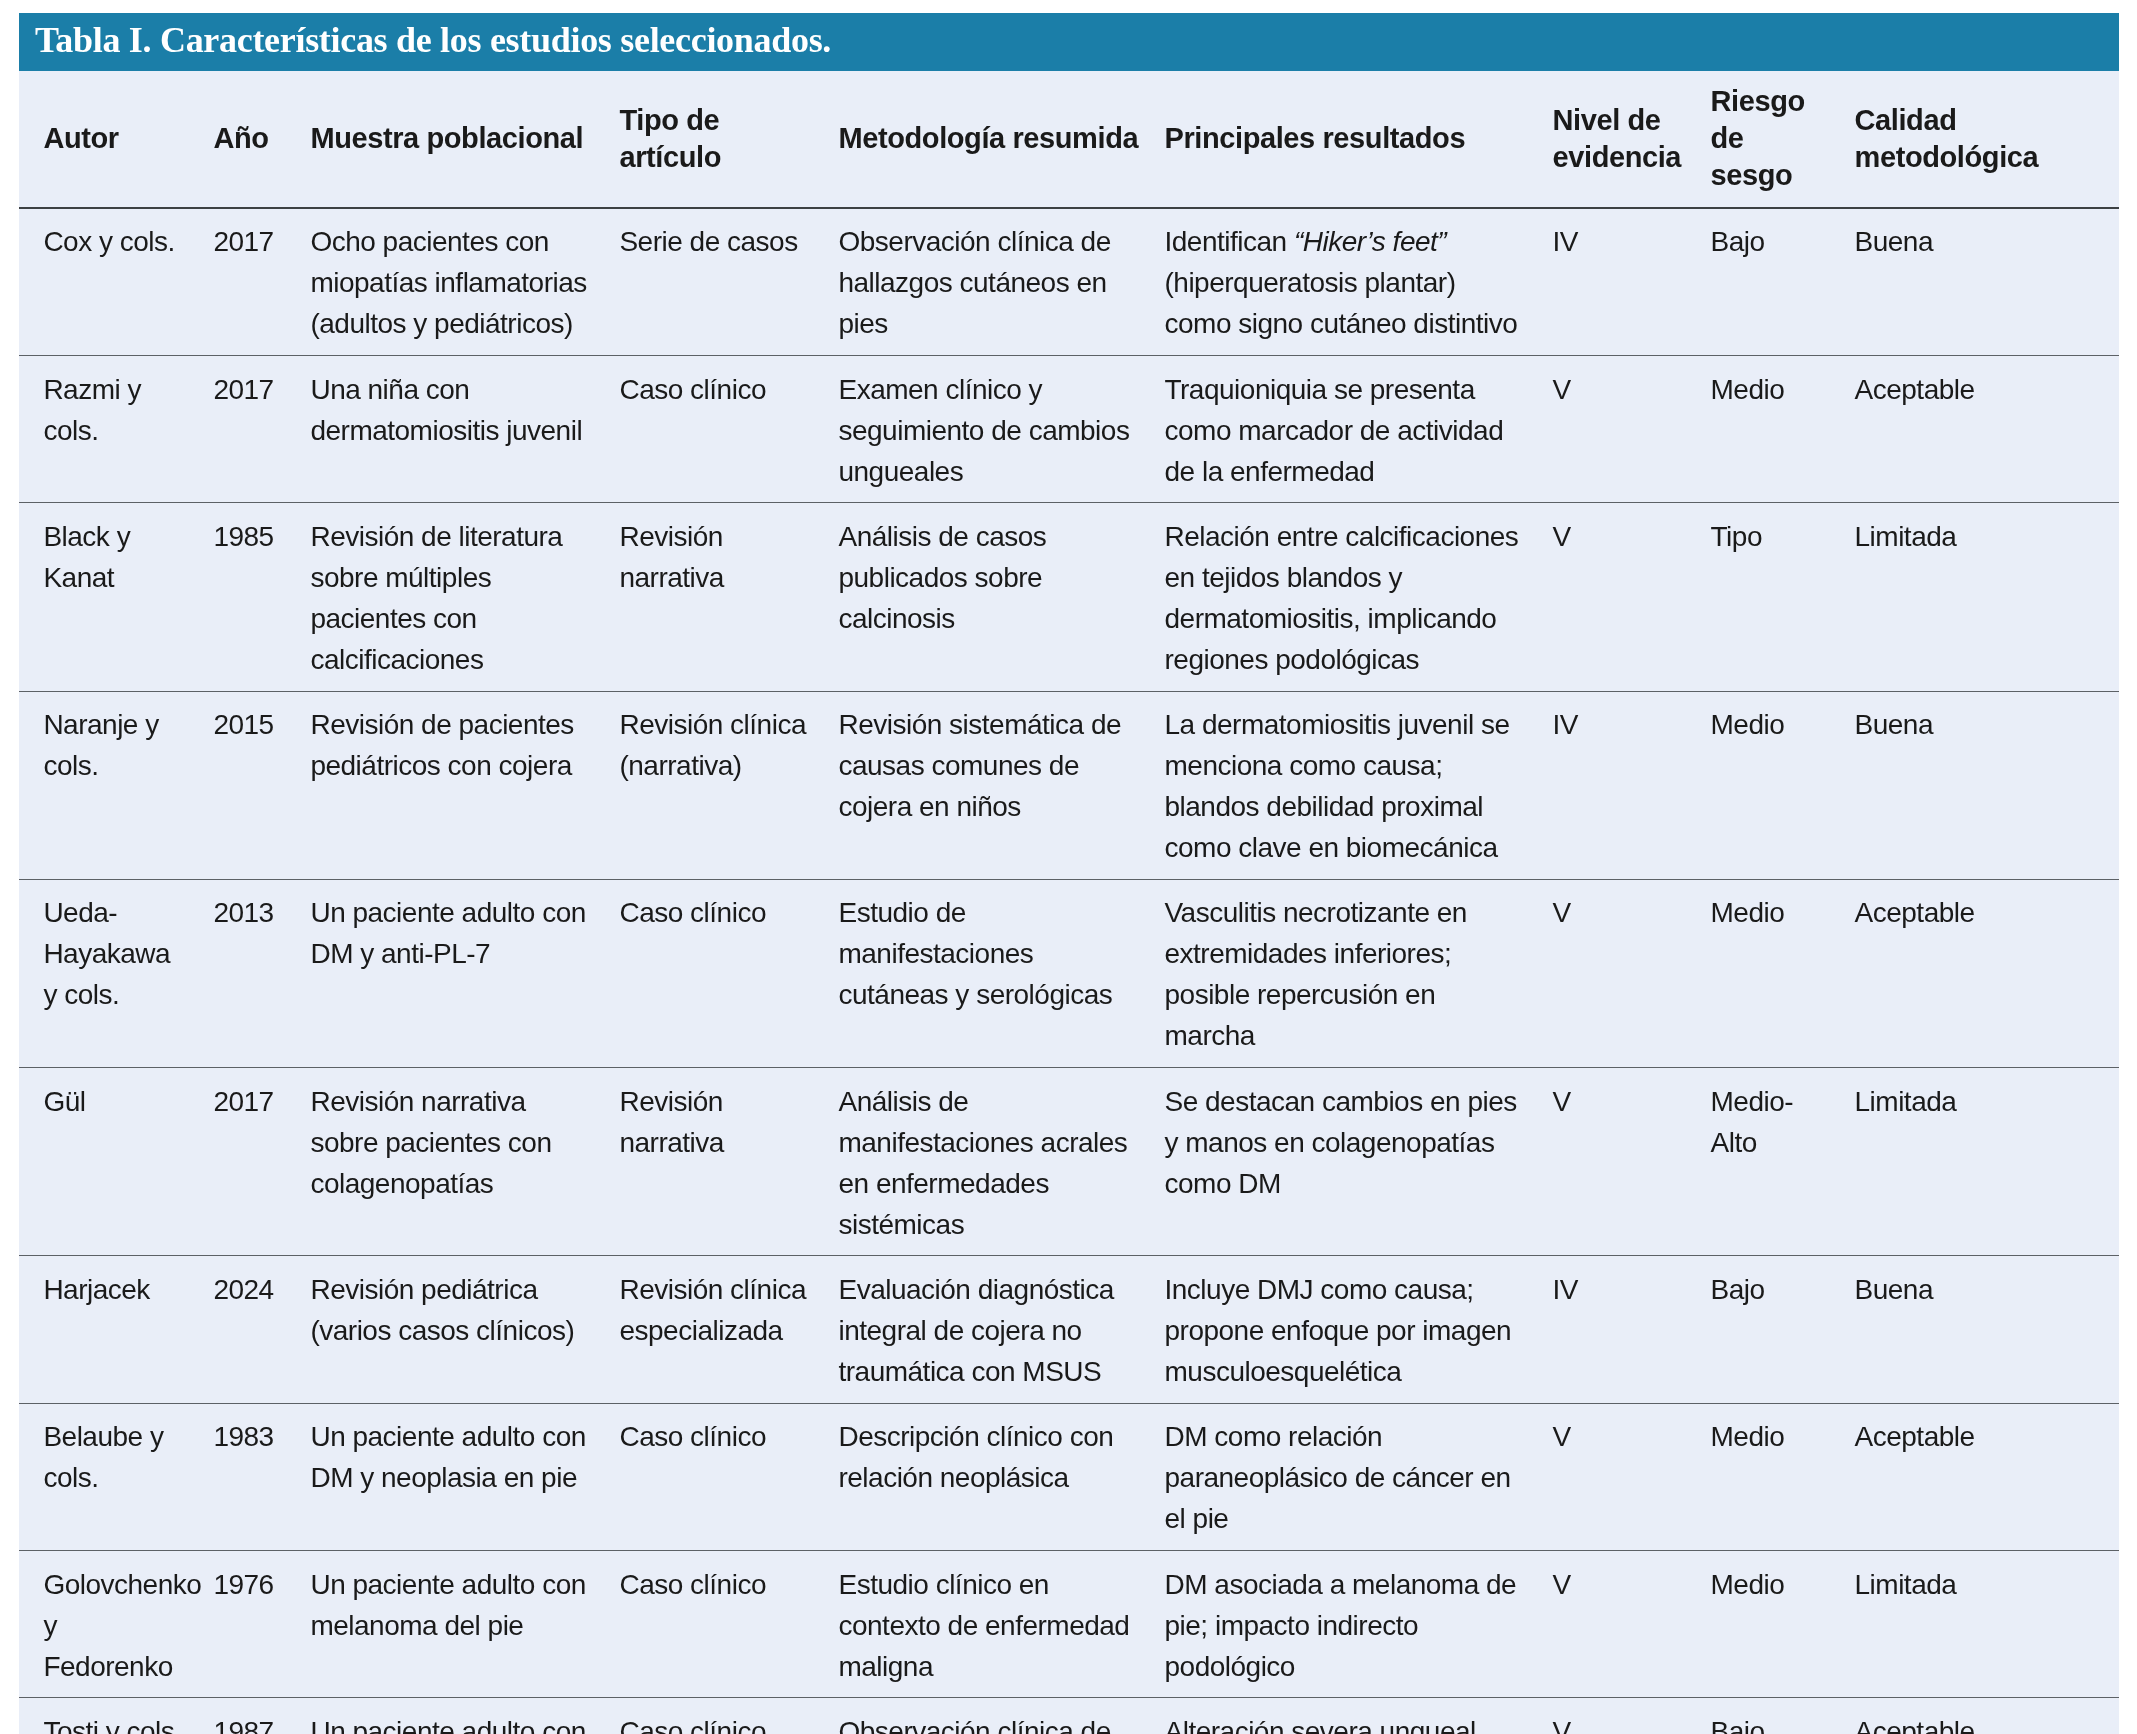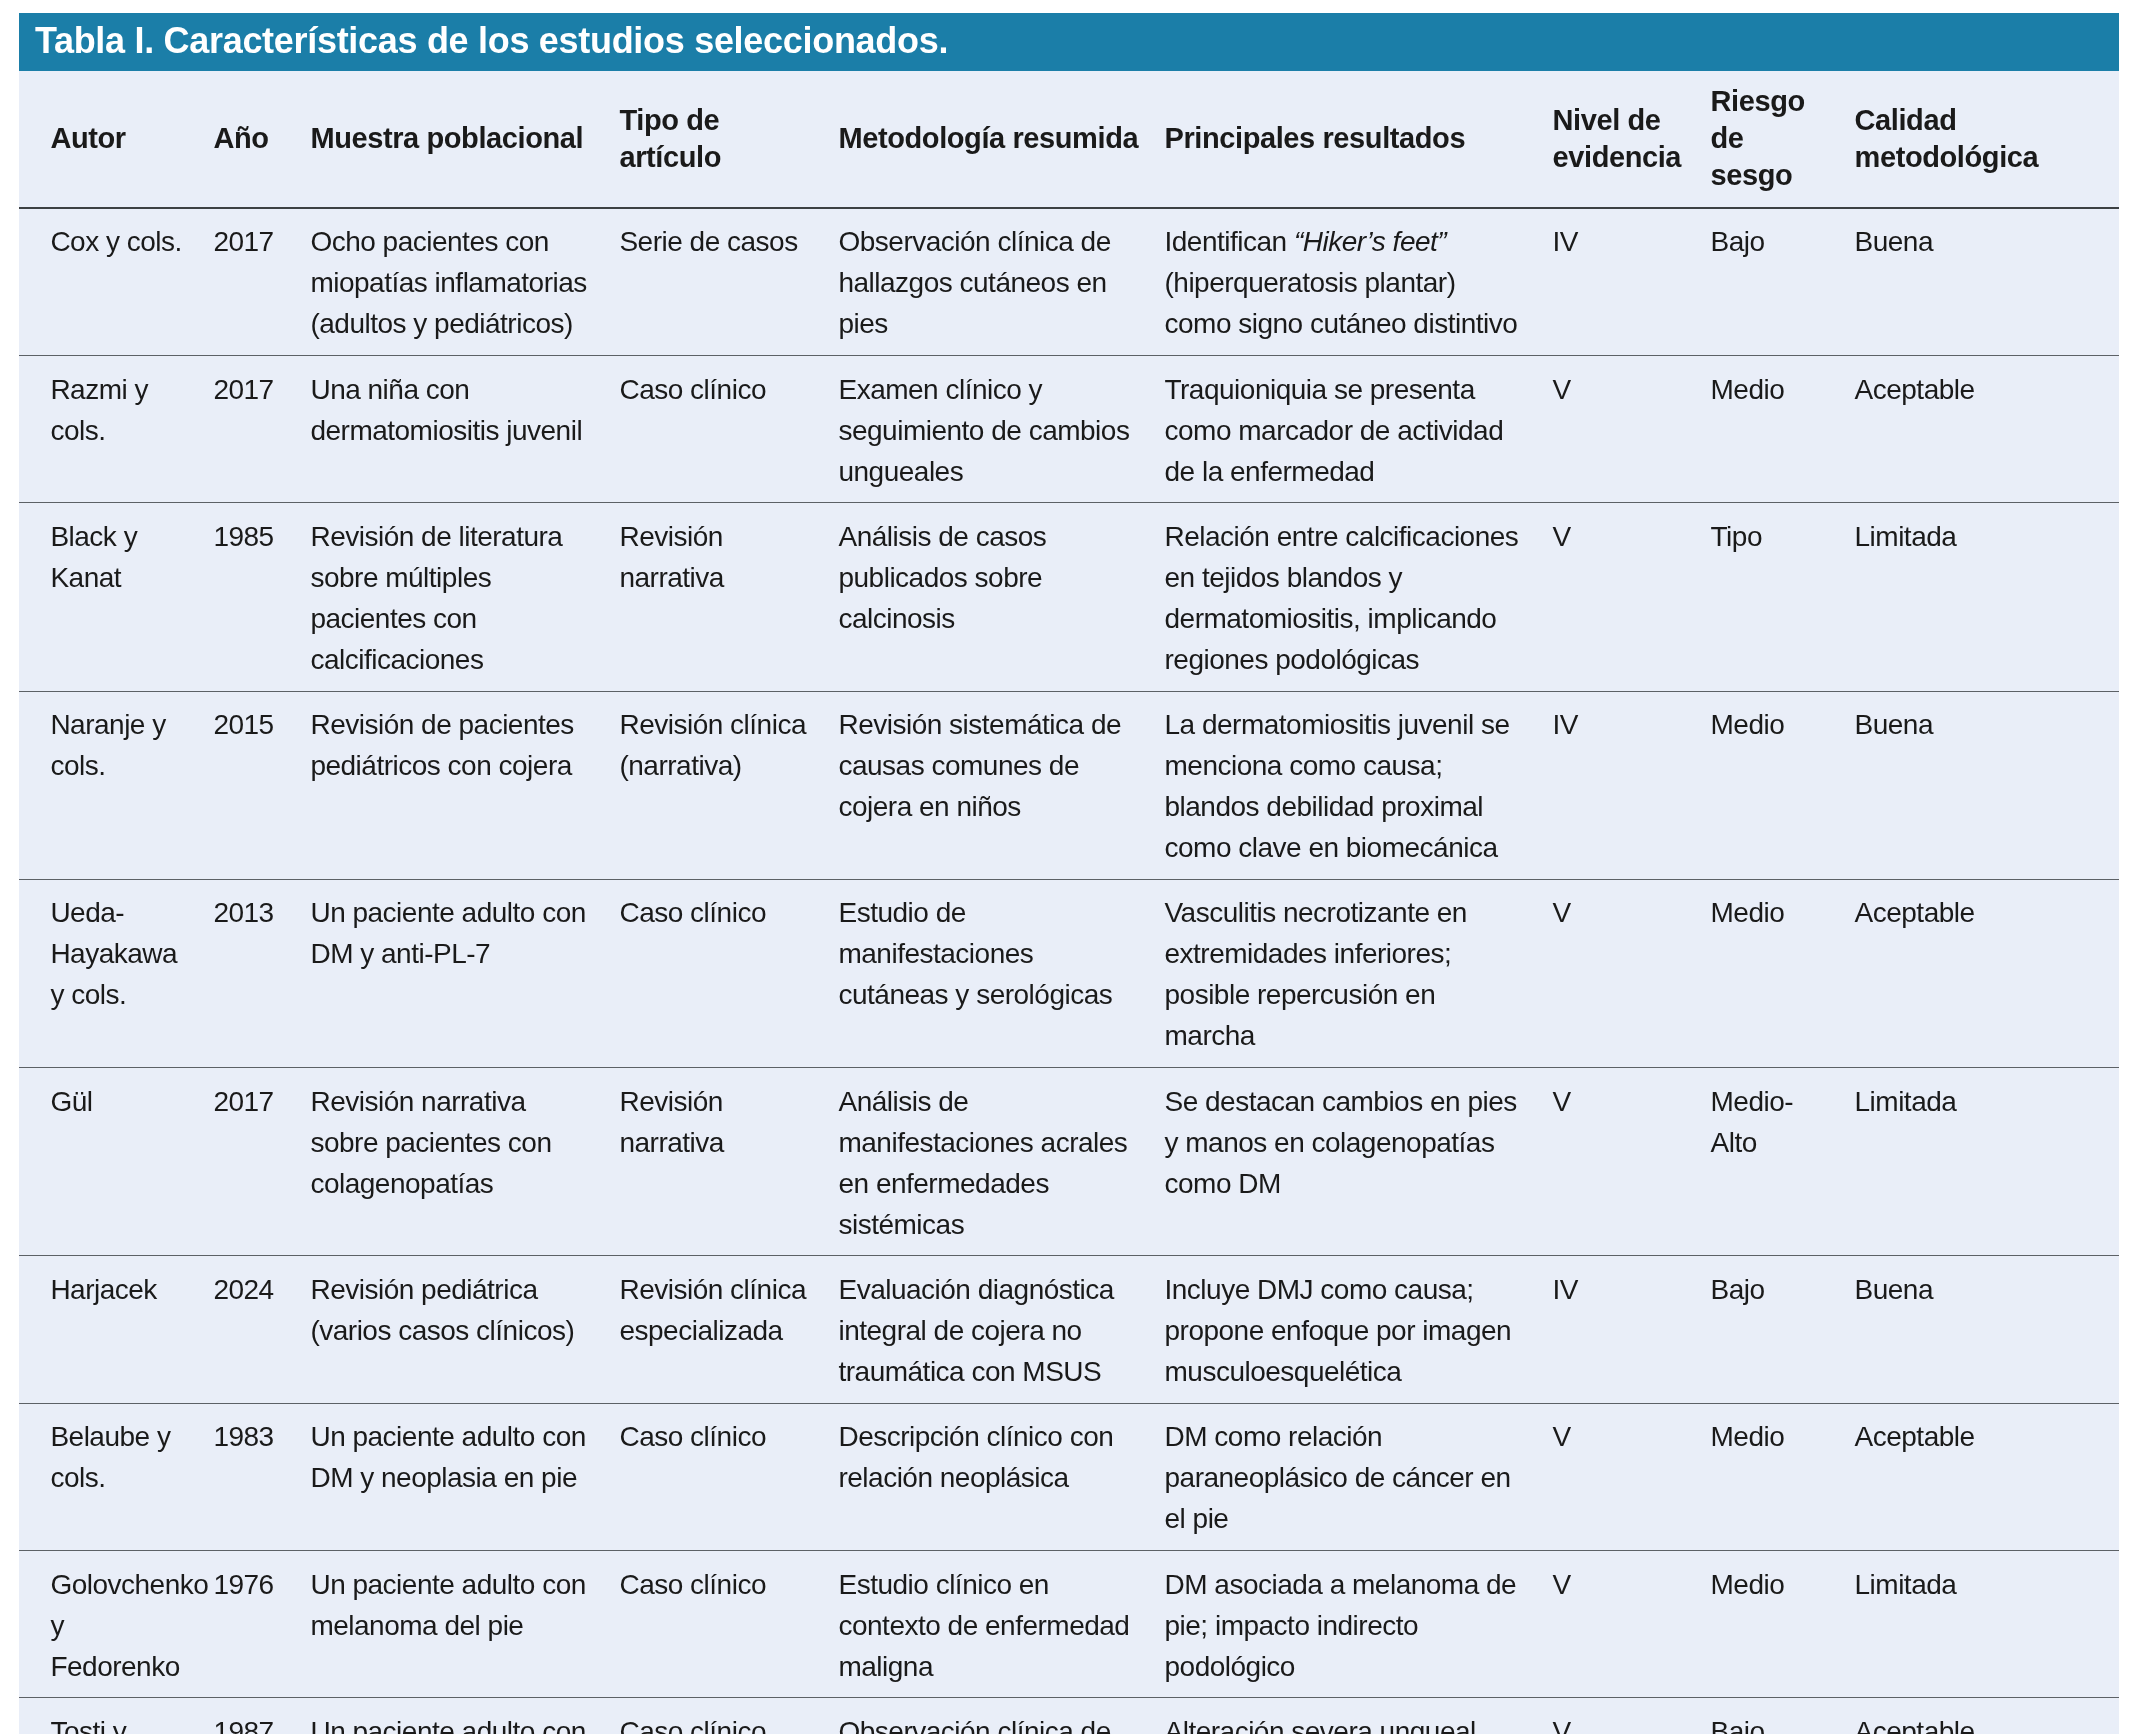--- a/index.html
+++ b/index.html
@@ -22,20 +22,21 @@
     padding:12.6px 19.4px 29px 19.4px;
   }
   .title-bar{
     background:var(--header-bar);
     color:var(--title-text);
     font-size:36px;
     font-weight:bold;
     letter-spacing:-0.3px;
     padding:8.7px 15.5px 9.7px 15.5px;
     line-height:1.1;
+    font-family:Liberation Serif, serif;
   }
   table{
     width:100%;
     border-collapse:collapse;
     table-layout:fixed;
     background:var(--row-bg);
   }
   col.c1{width:194px;}
   col.c2{width:97px;}
   col.c3{width:309px;}
@@ -59,21 +60,21 @@
     vertical-align:top;
     font-size:28px;
     letter-spacing:-0.5px;
     line-height:41px;
     padding:12.6px 25px 10.7px 0;
     border-bottom:1.9px solid var(--row-border);
   }
   tbody tr:last-child td{
     border-bottom:1.9px solid var(--strong-border);
   }
-  th:first-child, td:first-child{padding-left:31px;}
+  th:first-child, td:first-child{padding-left:24px;}
 </style>
 </head>
 <body>
 
 <div class="page">
 
   <div class="title-bar">Tabla I. Características de los estudios seleccionados.</div>
 
   <table>
     <colgroup>

